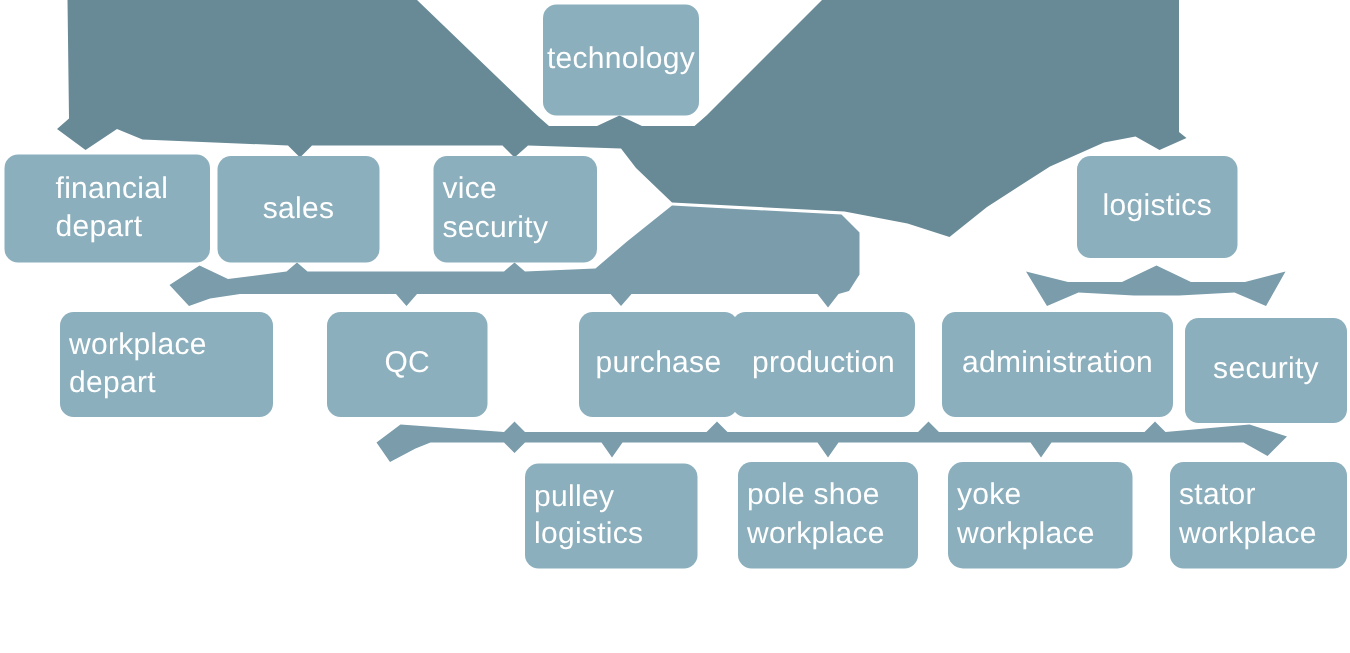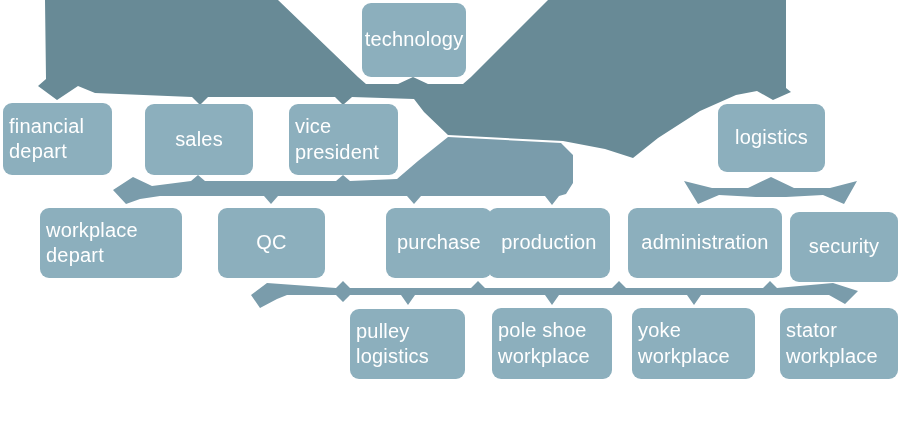--- a/index.html
+++ b/index.html
@@ -28,34 +28,34 @@
     justify-content: center;
     color: var(--text, #ffffff);
     font-size: 20px;
     line-height: 1.26;
     font-weight: 400;
     letter-spacing: 0.2px;
   }
   .node .lbl { text-align: left; padding: 0 6px; }
 
   .n-president      { left: 362px; top: 3px;   width: 104px; height: 74px; }
-  .n-financial      { left: 3px;   top: 103px; width: 109px; height: 72px; }
+  .n-financial      { left: 3px;   top: 103px; width: 109px; height: 72px; padding-left: 28px; }
   .n-sales          { left: 145px; top: 104px; width: 108px; height: 71px; }
   .n-vice           { left: 289px; top: 104px; width: 109px; height: 71px; }
   .n-logistics      { left: 718px; top: 104px; width: 107px; height: 68px; }
   .n-technology     { left: 40px;  top: 208px; width: 142px; height: 70px; }
   .n-qc             { left: 218px; top: 208px; width: 107px; height: 70px; }
   .n-purchase       { left: 362px; top: 208px; width: 106px; height: 70px; margin-left: 24px; }
   .n-production     { left: 488px; top: 208px; width: 122px; height: 70px; }
   .n-administration { left: 628px; top: 208px; width: 154px; height: 70px; }
   .n-security       { left: 790px; top: 212px; width: 108px; height: 70px; }
   .n-waterpump      { left: 183px; top: 309px; width: 143px; height: 70px; }
   .n-pulley         { left: 350px; top: 309px; width: 115px; height: 70px; }
   .n-poleshoe       { left: 492px; top: 308px; width: 120px; height: 71px; }
-  .n-yoke           { left: 632px; top: 308px; width: 123px; height: 71px; }
+  .n-yoke           { left: 632px; top: 308px; width: 123px; height: 71px; border-radius: 10px; }
   .n-stator         { left: 780px; top: 308px; width: 118px; height: 71px; }
 </style>
 </head>
 <body>
 
 <div class="stage">
 
   <svg class="connectors" viewBox="0 0 900 435" xmlns="http://www.w3.org/2000/svg">
     <polygon class="poly-band" points="113,190 133,177 152,186 191,181 198,175 205,181 336,181 343,175 350,181 397,179 418,161 448,137 561,143 573,155 573,183 566,194 559,196 552,205 545,196 421,196 414,204 407,196 278,196 271,204 264,196 160,196 140,199 126,204"></polygon>
     <polygon class="poly-band" points="684,181 712,188 748,188 771,177 794,188 830,188 857,181 844,204 823,195 786,197 756,197 719,195 698,204"></polygon>
@@ -66,21 +66,21 @@
   <div class="node n-president">
     <span class="lbl">technology</span>
   </div>
   <div class="node n-financial">
     <span class="lbl">financial depart</span>
   </div>
   <div class="node n-sales">
     <span class="lbl">sales</span>
   </div>
   <div class="node n-vice">
-    <span class="lbl">vice president</span>
+    <span class="lbl">vice security</span>
   </div>
   <div class="node n-logistics">
     <span class="lbl">logistics</span>
   </div>
   <div class="node n-technology">
     <span class="lbl">workplace depart</span>
   </div>
   <div class="node n-qc">
     <span class="lbl">QC</span>
   </div>

